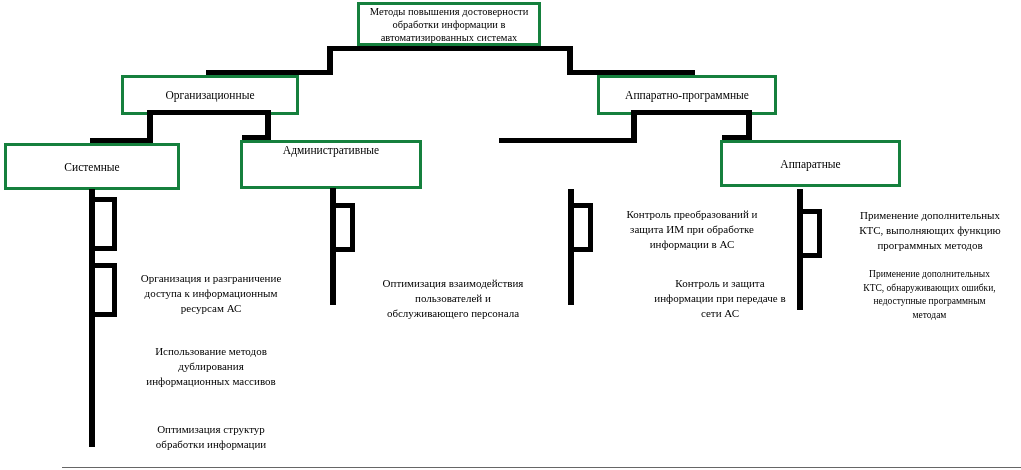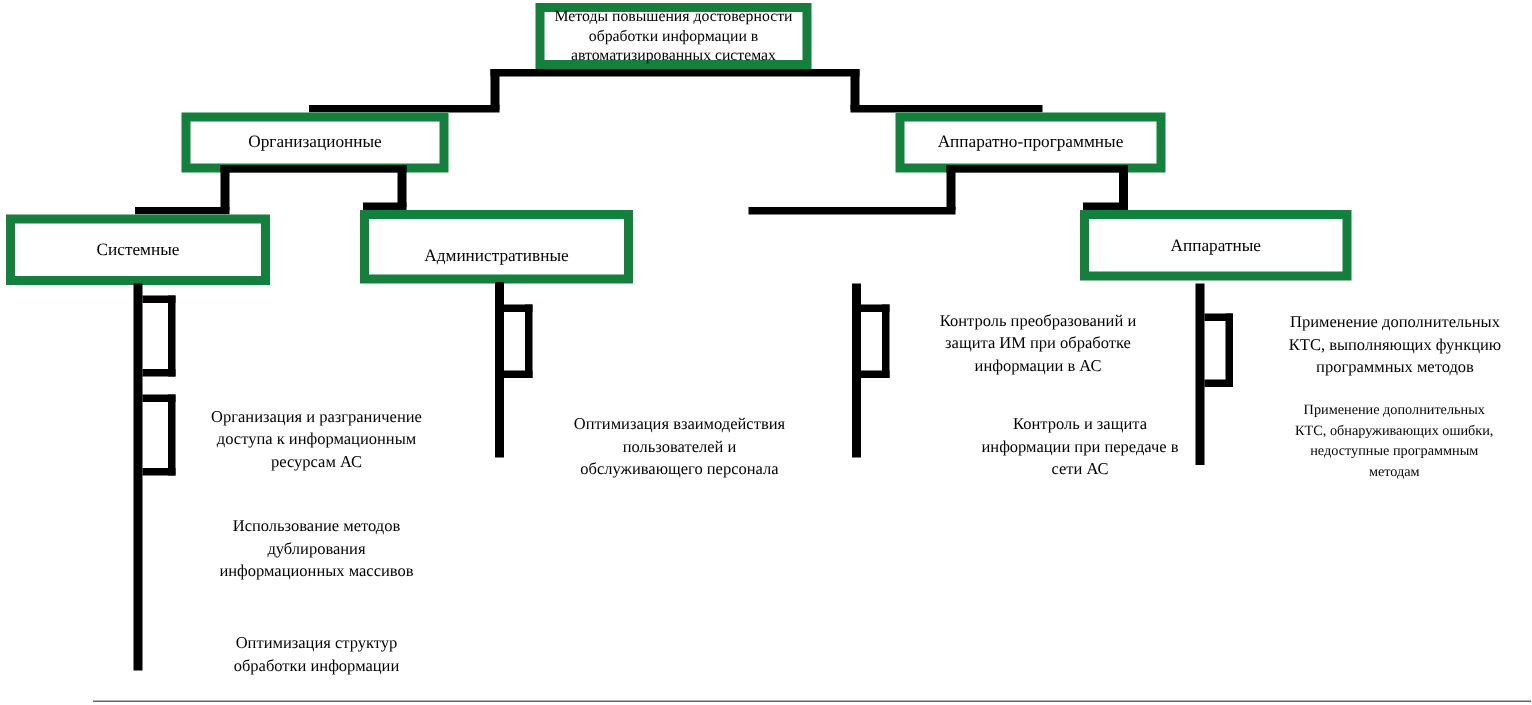--- a/index.html
+++ b/index.html
@@ -6,30 +6,30 @@
   #canvas{
     position:relative;
     width:1021px;height:470px;
     background:#ffffff;
     font-family:"Liberation Serif","DejaVu Serif",serif;
     color:#000;
     overflow:hidden;
   }
   .box{
     position:absolute;
-    border:6px solid #15803d;
+    border:3px solid #15803d;
     background:#fff;
     display:flex;align-items:center;justify-content:center;
     text-align:center;
     font-size:11.5px;line-height:14px;
     white-space:pre-line;
     box-sizing:border-box;
   }
   .box.small{font-size:10.5px;line-height:13px;}
-  .box.top-align{align-items:flex-start;padding-top:18px;}
+  .box.top-align{align-items:flex-start;padding-top:0;}
   .ln{position:absolute;background:#000;}
   .staple{
     position:absolute;
     border-top:5px solid #000;
     border-right:5px solid #000;
     border-bottom:5px solid #000;
     box-sizing:border-box;
   }
   .leaf{
     position:absolute;

